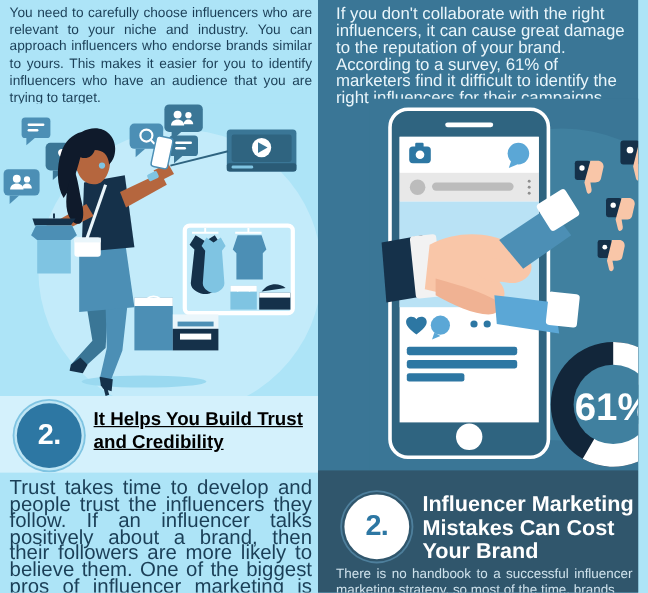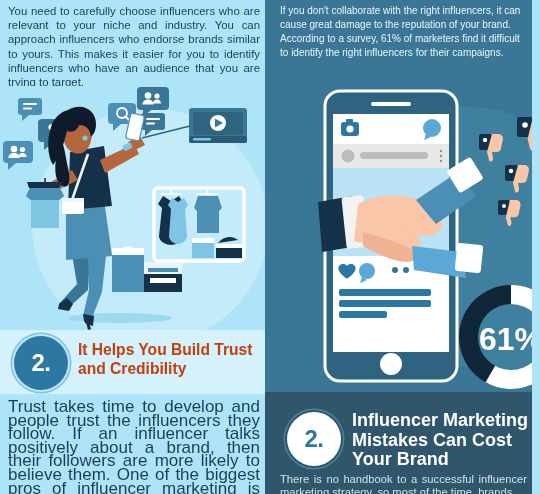--- a/index.html
+++ b/index.html
@@ -38,31 +38,31 @@
   .num-badge-left{
     position:absolute;left:14px;top:336px;width:54px;height:54px;
     border-radius:50%;background:#2d77a3;
     box-shadow:0 0 0 2px #bfe6f5, 0 0 0 3.5px #7fc4e2;
     color:#ffffff;font-size:24px;font-weight:bold;
     display:flex;align-items:center;justify-content:center;
     letter-spacing:-0.5px;
   }
   .head-left{
     position:absolute;left:78px;top:340px;width:185px;
-    color:#c2410c;font-size:15.6px;line-height:19px;font-weight:bold;
+    color:#000000;font-size:15.6px;line-height:19px;font-weight:bold;text-decoration:underline;
   }
 
   
   .col-right{
     position:relative;width:271px;height:494px;
     background:#3a7696;overflow:hidden;
   }
   .right-para{
     position:absolute;left:15px;top:4px;width:248px;
-    font-size:10px;line-height:14px;color:#eaf6fb;font-weight:500;
+    font-size:14px;line-height:14px;color:#eaf6fb;font-weight:500;
   }
   .right-illo{position:absolute;left:0;top:82px;width:271px;height:310px;margin-left:43px;}
   .right-band{
     position:absolute;left:0;top:392px;width:271px;height:102px;
     background:#30566c;
   }
   .num-badge-right{
     position:absolute;left:22px;top:412px;width:54px;height:54px;
     border-radius:50%;background:#ffffff;
     box-shadow:0 0 0 2px #30566c, 0 0 0 3.5px #4e7f9c;

